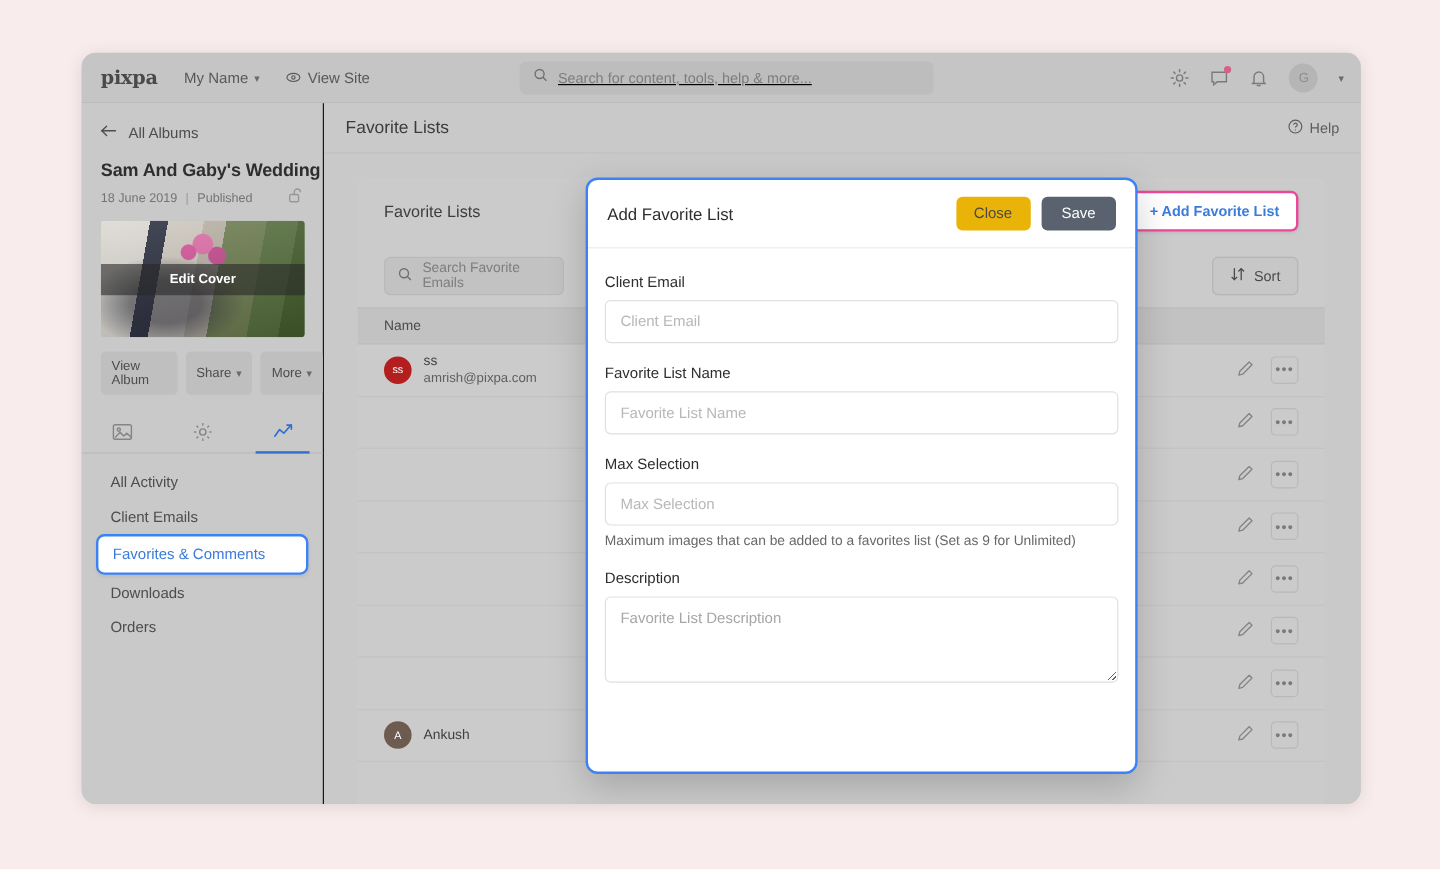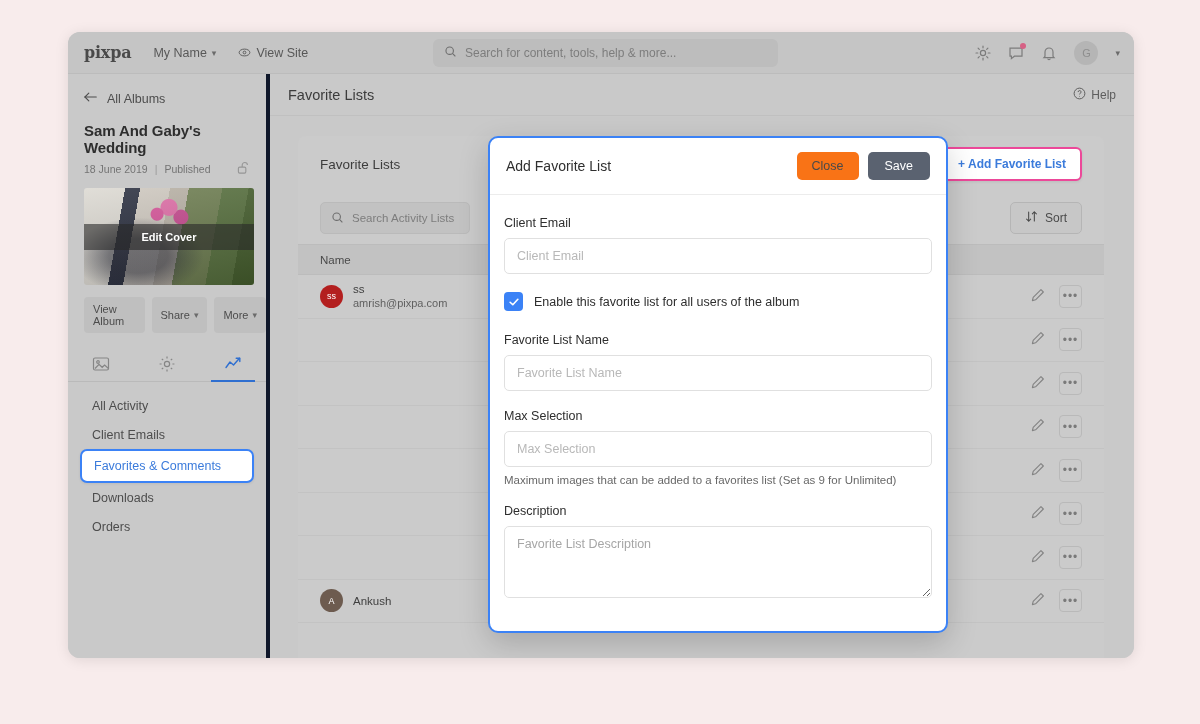--- a/index.html
+++ b/index.html
@@ -6,21 +6,21 @@
   html, body {
     width: 1200px; height: 724px;
     font-family: "Liberation Sans", sans-serif;
     background: #f8ecec;
     overflow: hidden;
   }
 
   
   .app-window {
     position: absolute;
-    left: 68px; top: 32px;
+    left: 68px; top: 44px;
     width: 1066px; height: 626px;
     background: #c9c9c9;
     border-radius: 12px;
     overflow: hidden;
     box-shadow: 0 2px 14px rgba(0,0,0,.10);
   }
 
   
   .topnav {
     position: absolute; left: 0; top: 0;
@@ -46,20 +46,21 @@
   .eye-ic svg { display:block; }
 
   .search-box {
     position: absolute; left: 365px; top: 7px;
     width: 345px; height: 28px;
     background: #bdbdbd;
     border-radius: 6px;
     display: flex; align-items: center; gap: 8px;
     padding: 0 11px;
     cursor: text;
+    text-decoration: underline;
   }
   .search-box .ph { font-size: 12px; color: #7d7d7d; }
 
   .topnav-right {
     position: absolute; right: 14px; top: 0; height: 42px;
     display: flex; align-items: center; gap: 17px;
   }
   .ic-btn { width: 16px; height: 16px; position: relative; cursor: pointer; opacity: .62; }
   .badge-dot {
     position: absolute; right: -2px; top: -2px;
@@ -71,21 +72,21 @@
     background: #b5b5b5; color: #8e8e8e;
     font-size: 11px; display: flex; align-items: center; justify-content: center;
     cursor: pointer;
   }
 
   
   .sidebar {
     position: absolute; left: 0; top: 42px;
     width: 202px; height: 584px;
     background: #c9c9c9;
-    border-right: 4px solid #0f172a;
+    border-right: 1px solid #0f172a;
   }
   .all-albums {
     display: flex; align-items: center; gap: 9px;
     padding: 17px 0 0 16px;
     font-size: 12.5px; color: #4d4d4d; cursor: pointer;
   }
   .album-title {
     margin: 16px 0 4px 16px;
     font-size: 15px; font-weight: 700; color: #2e2e2e;
     letter-spacing: -.1px;
@@ -271,21 +272,21 @@
     overflow: hidden;
   }
   .modal-head {
     height: 57px; display: flex; align-items: center;
     padding: 0 16px;
     border-bottom: 1px solid #ececec;
   }
   .modal-head h3 { font-size: 14px; font-weight: 400; color: #2f2f2f; }
   .mh-btns { margin-left: auto; display: flex; gap: 9px; }
   .btn-close {
-    background: #f97316; color: #4a4a4a;
+    background: #eab308; color: #4a4a4a;
     font-size: 12.5px; padding: 7px 15px; border-radius: 5px;
     border: none; cursor: pointer; font-family: inherit;
   }
   .btn-save {
     background: #5a6270; color: #fff;
     font-size: 12.5px; padding: 7px 17px; border-radius: 5px;
     border: none; cursor: pointer; font-family: inherit;
   }
   .modal-body { padding: 21px 14px 0 14px; }
   .fld-label {
@@ -491,21 +492,21 @@
       </div>
 
       <div class="card-sub">
         <div class="search-fav">
           <span>
             <svg width="13" height="13" viewBox="0 0 16 16" fill="none" stroke="#6f6f6f" stroke-width="1.4">
               <circle cx="7" cy="7" r="4.6"></circle>
                 <line x1="10.4" y1="10.4" x2="14" y2="14"></line>
             </svg>
           </span>
-          <span>Search Activity Lists</span>
+          <span>Search Favorite Emails</span>
         </div>
         <div class="btn-sort">
           <span>
             <svg width="13" height="13" viewBox="0 0 16 16" fill="none" stroke="#4a4a4a" stroke-width="1.3" stroke-linecap="round" stroke-linejoin="round">
               <line x1="4.5" y1="2.4" x2="4.5" y2="13.6"></line>
                 <polyline points="2,11.2 4.5,13.6 7,11.2"></polyline>
               <line x1="11.5" y1="13.6" x2="11.5" y2="2.4"></line>
                 <polyline points="9,4.8 11.5,2.4 14,4.8"></polyline>
             </svg>
           </span>
@@ -643,28 +644,20 @@
       </div>
     </div>
 
     <div class="modal-body">
 
       <div class="fld">
         <label class="fld-label">Client Email</label>
         <input class="fld-input" type="text" placeholder="Client Email" style="">
       </div>
 
-      <div class="chk-row">
-        <span class="chk">
-          <svg width="12" height="12" viewBox="0 0 14 14" fill="none" stroke="#fff" stroke-width="1.9" stroke-linecap="round" stroke-linejoin="round">
-            <polyline points="2.5,7.3 5.6,10.2 11.5,3.8"></polyline>
-          </svg>
-        </span>
-        <span class="chk-lbl">Enable this favorite list for all users of the album</span>
-      </div>
 
       <div class="fld">
         <label class="fld-label">Favorite List Name</label>
         <input class="fld-input" type="text" placeholder="Favorite List Name" style="">
       </div>
 
       <div class="fld">
         <label class="fld-label">Max Selection</label>
         <input class="fld-input" type="text" placeholder="Max Selection" style="">
         <div class="hint">Maximum images that can be added to a favorites list (Set as 9 for Unlimited)</div>

